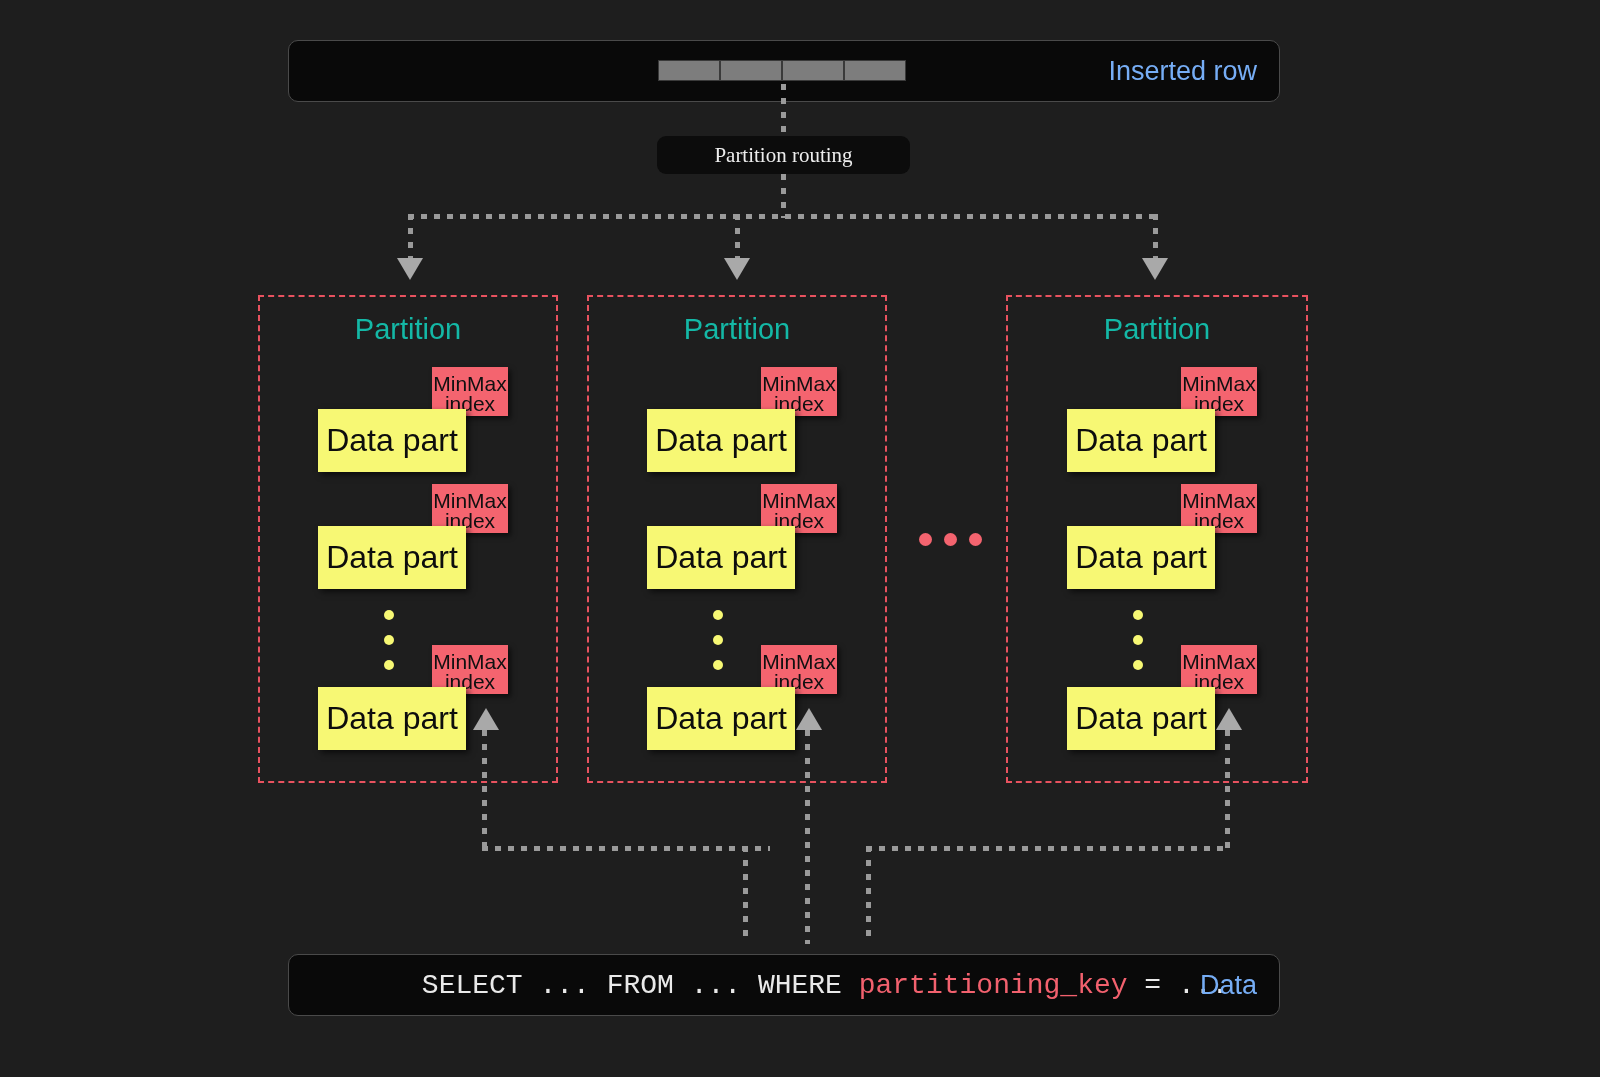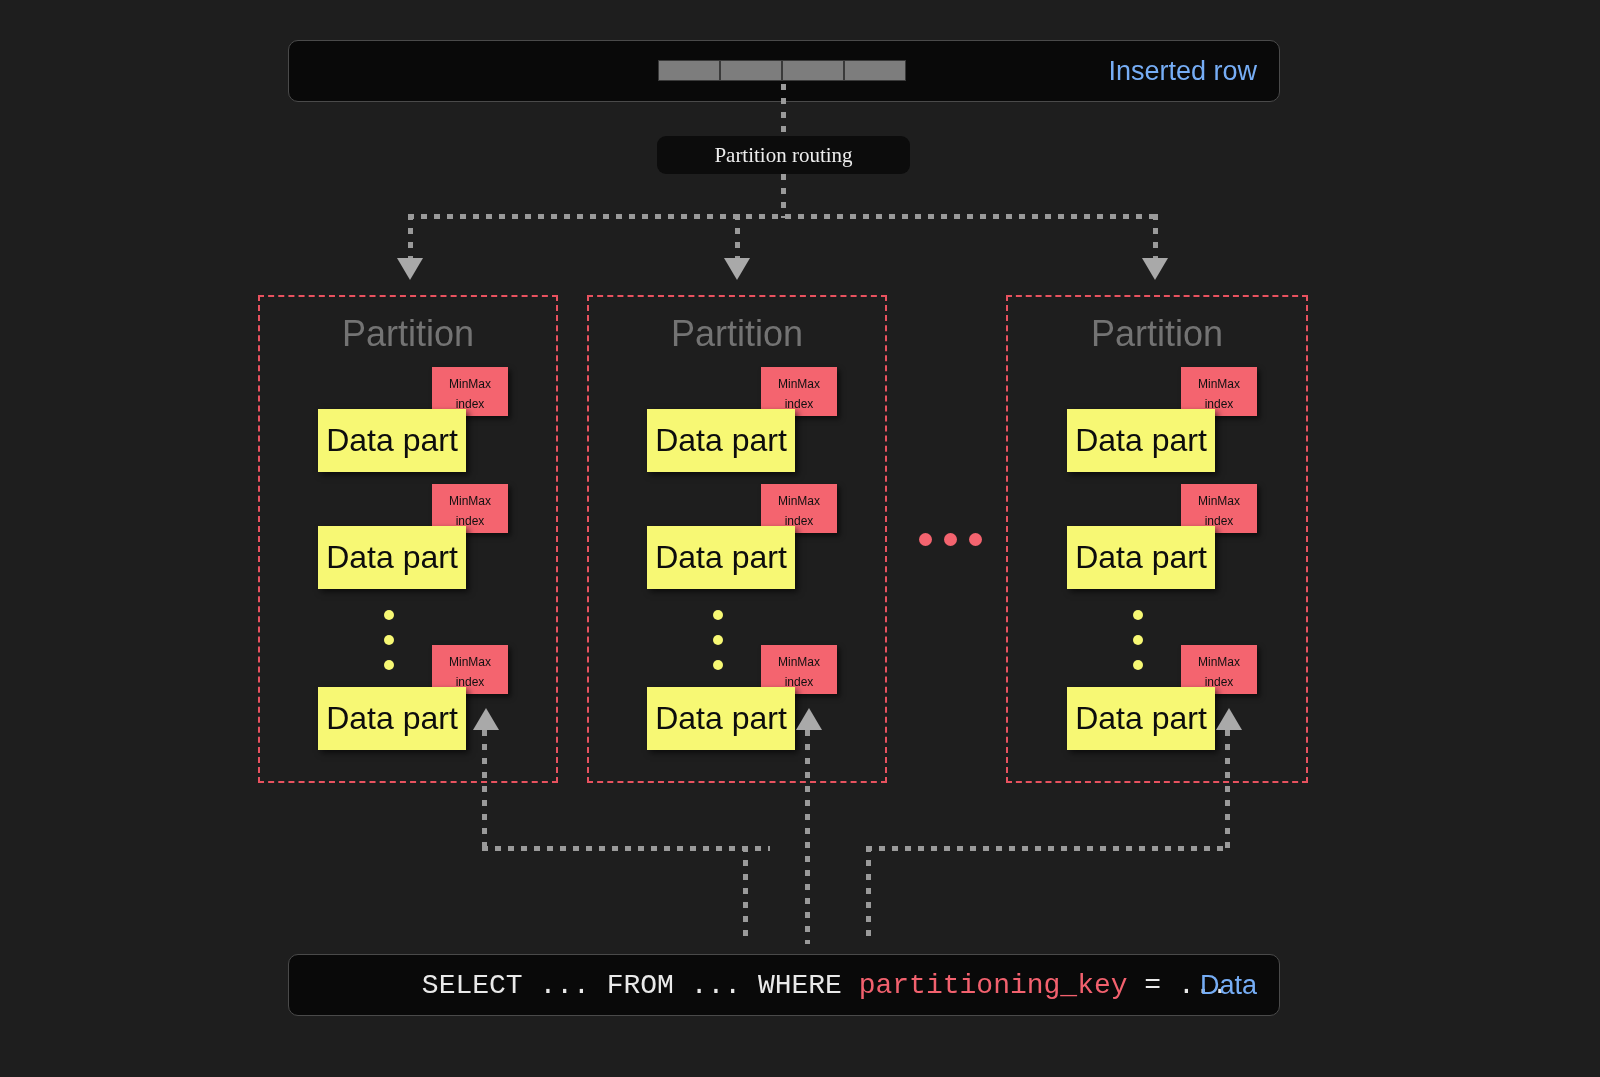--- a/index.html
+++ b/index.html
@@ -128,39 +128,39 @@
   #partition-0 { left: 258px;  width: 300px; }
   #partition-1 { left: 587px;  width: 300px; }
   #partition-2 { left: 1006px; width: 302px; }
 
   .partition-title {
     position: absolute;
     top: 16px;
     left: 0;
     width: 100%;
     text-align: center;
-    color: #737373;
-    font-size: 36px;
+    color: #14b8a6;
+    font-size: 29px;
   }
 
   
   .part-group {
     position: absolute;
     width: 190px;
     height: 105px;
   }
   .minmax {
     position: absolute;
     right: 0;
     top: 0;
     width: 76px;
     height: 49px;
     background: #f4646f;
     color: #101010;
-    font-size: 12px;
+    font-size: 21px;
     line-height: 20px;
     text-align: center;
     padding-top: 7px;
     box-sizing: border-box;
     box-shadow: 3px 3px 5px rgba(0,0,0,0.55);
     z-index: 4;
   }
   .data-part {
     position: absolute;
     left: 0;

